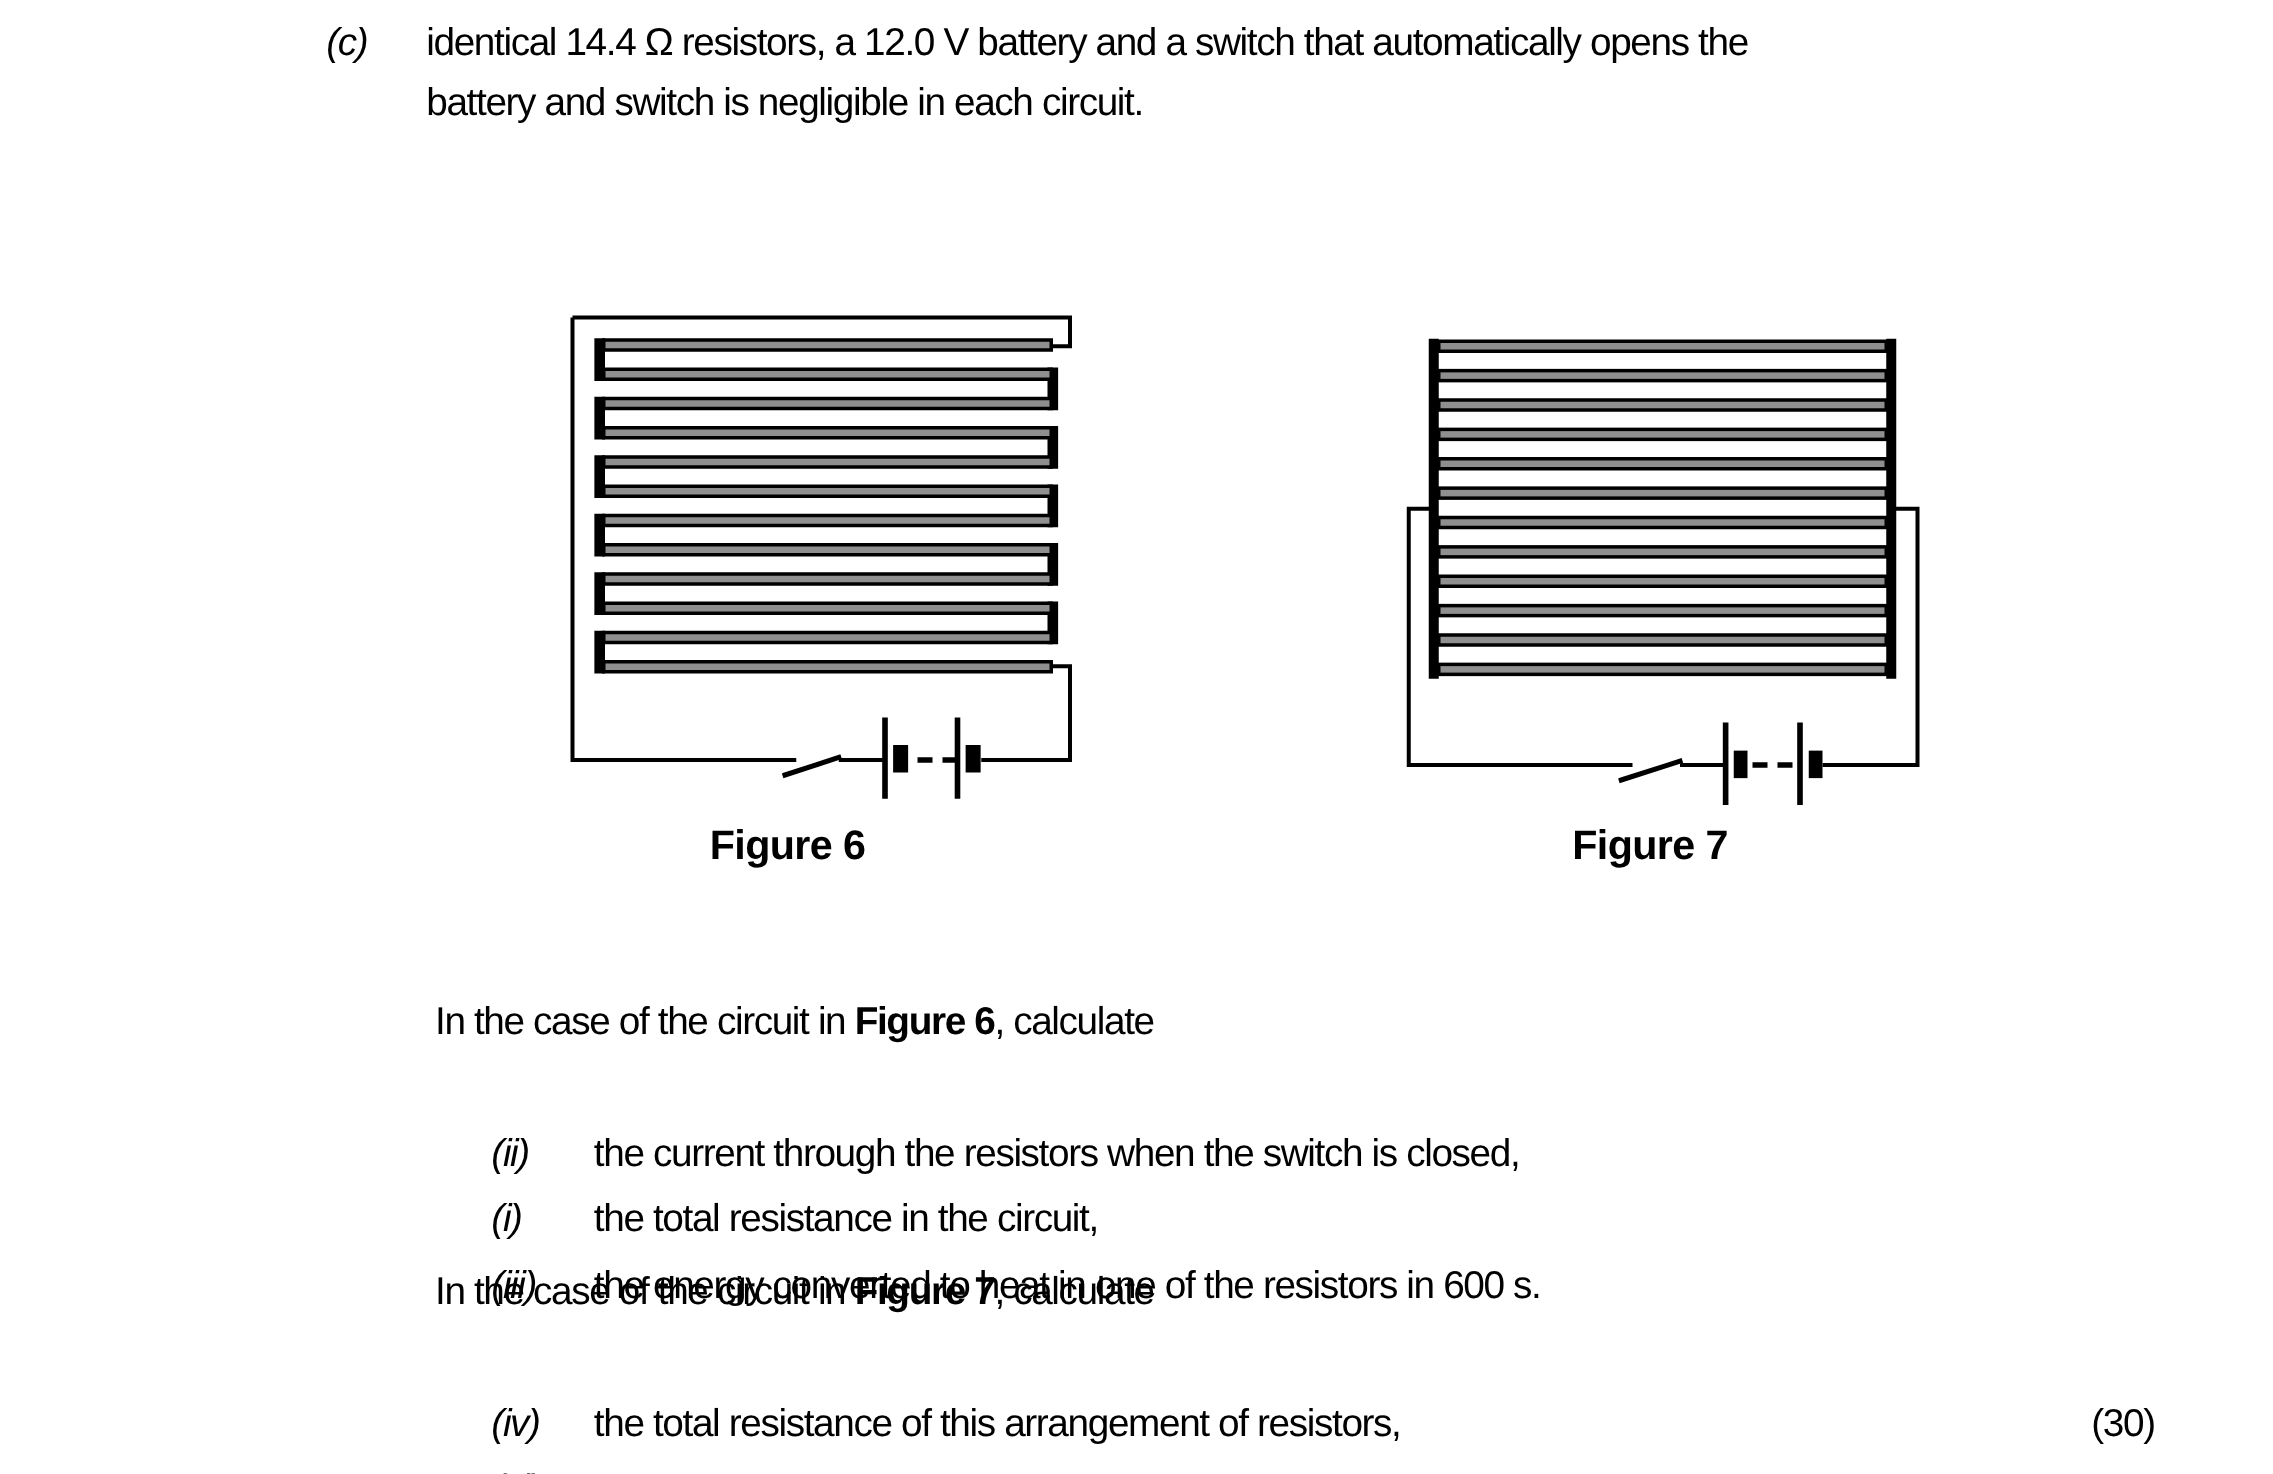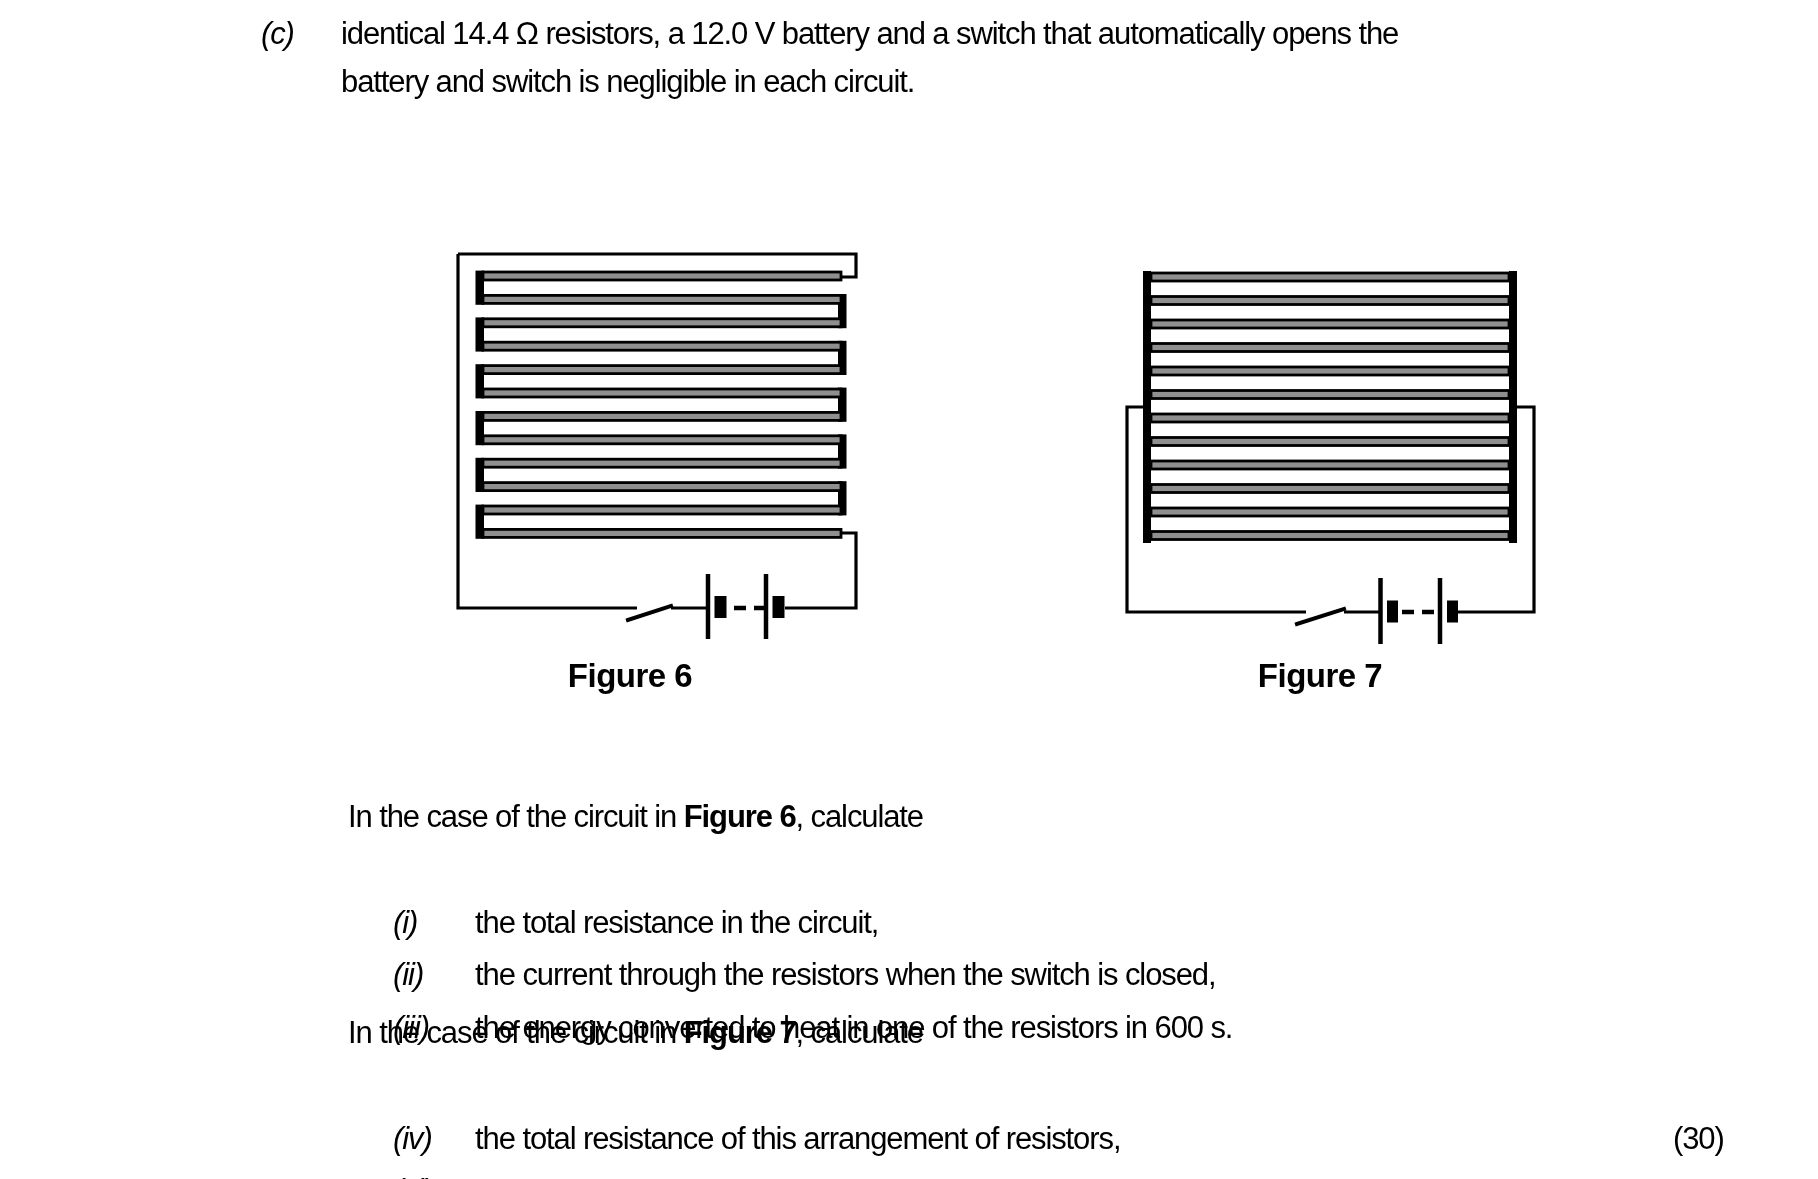--- a/index.html
+++ b/index.html
@@ -107,24 +107,24 @@
         </g>
     </g>
   </svg>
 
   <div class="caption" style="left:630px;">Figure 6</div>
   <div class="caption" style="left:1320px;">Figure 7</div>
 
   <div class="tasks" style="top:791px;">
     <div class="t-row"><span>In the case of the circuit in </span><span class="b">Figure 6</span><span>, calculate</span></div>
     <div class="t-row">
-      <span class="t-label">(i)</span><span><span>the total resistance in the circuit,</span></span>
+      <span class="t-label">(ii)</span><span><span>the current through the resistors when the switch is closed,</span></span>
     </div>
     <div class="t-row">
-      <span class="t-label">(ii)</span><span><span>the current through the resistors when the switch is closed,</span></span>
+      <span class="t-label">(i)</span><span><span>the total resistance in the circuit,</span></span>
     </div>
     <div class="t-row">
       <span class="t-label">(iii)</span><span><span>the energy converted to heat in </span><span class="i">one</span><span> of the resistors in 600 s.</span></span>
     </div>
   </div>
 
   <div class="tasks" style="top:1007px;">
     <div class="t-row"><span>In the case of the circuit in </span><span class="b">Figure 7</span><span>, calculate</span></div>
     <div class="t-row">
       <span class="t-label">(iv)</span><span><span>the total resistance of this arrangement of resistors,</span></span>

